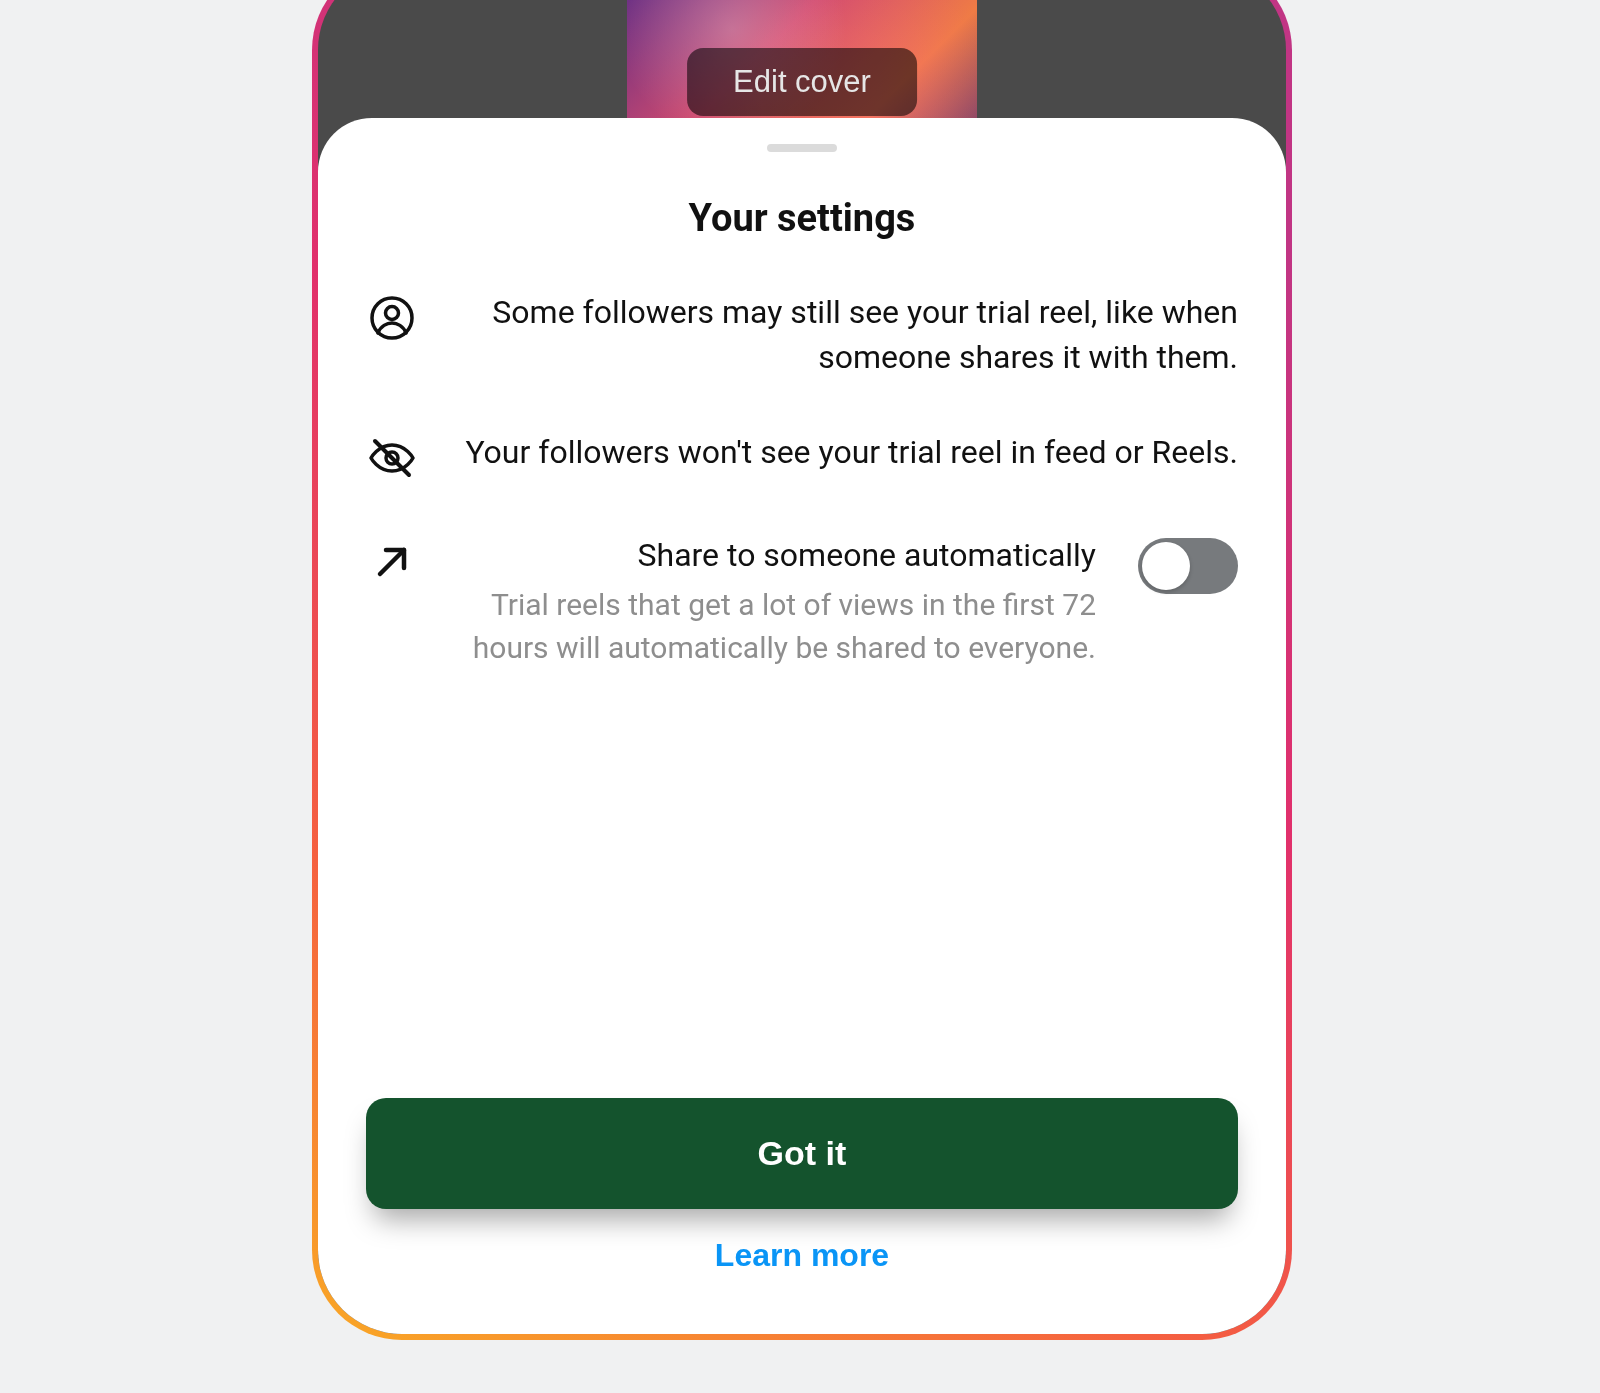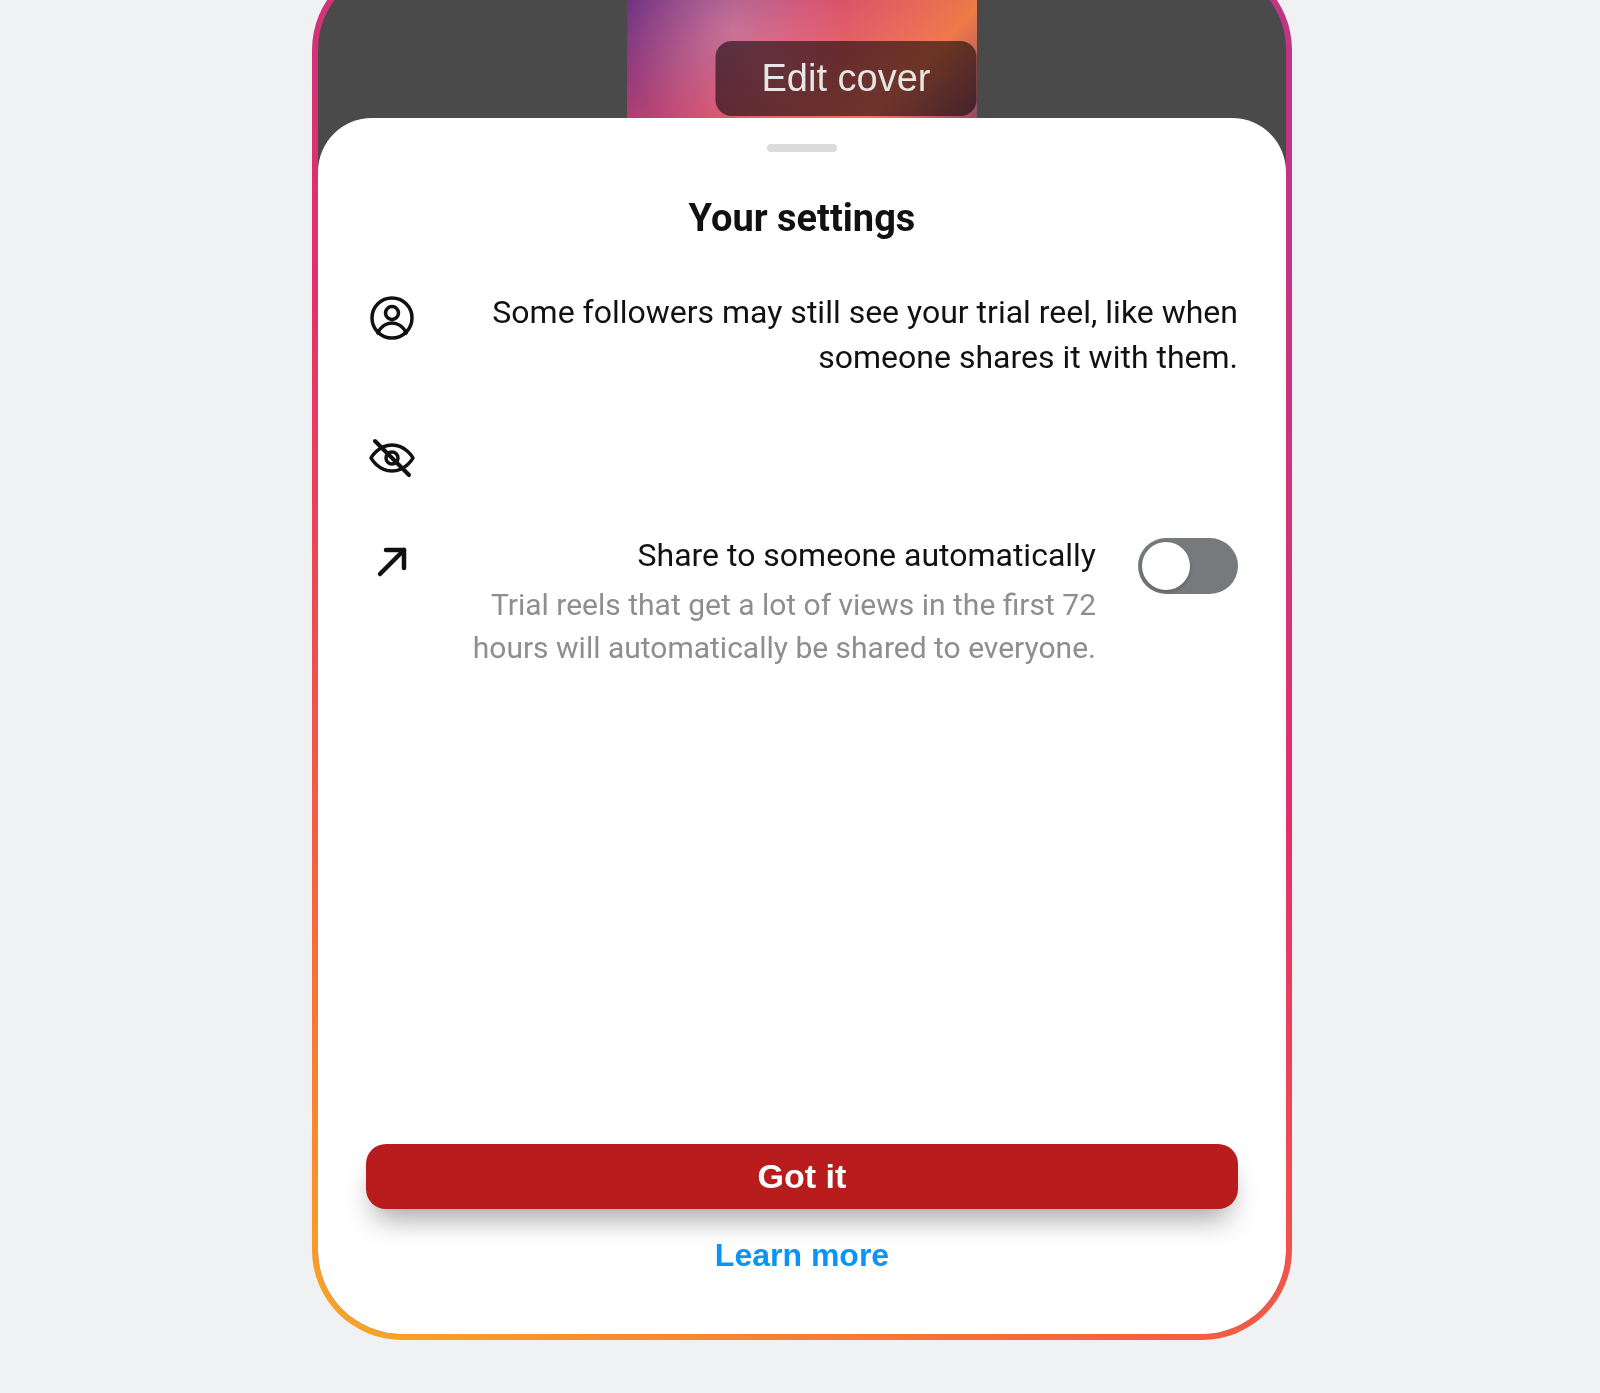--- a/index.html
+++ b/index.html
@@ -60,27 +60,26 @@
       background: radial-gradient(circle at 30% 30%, rgba(255,255,255,0.25), transparent 40%),
                   radial-gradient(circle at 70% 70%, rgba(255,100,150,0.35), transparent 50%);
     }
     .edit-cover-btn {
       position: absolute;
       bottom: 60px;
       left: 50%;
       transform: translateX(-50%);
       background: rgba(0,0,0,0.55);
       color: #e6e6e6;
-      font-size: 38px;
+      font-size: 31px;
       font-weight: 500;
       padding: 16px 46px;
       border-radius: 16px;
       border: none;
       white-space: nowrap;
-      margin-left: 44px;
     }
     .sheet {
       position: absolute;
       left: 0;
       right: 0;
       top: 152px;
       bottom: 0;
       background: #fff;
       border-radius: 54px 54px 80px 80px;
       padding: 26px 48px 60px 48px;
@@ -160,27 +159,27 @@
       border-radius: 50%;
       top: 4px;
       left: 4px;
       box-shadow: 0 2px 4px rgba(0,0,0,0.2);
     }
     .actions {
       margin-top: auto;
     }
     .primary-btn {
       width: 100%;
-      background: #b91c1c;
+      background: #14532d;
       color: #fff;
       font-size: 34px;
       font-weight: 600;
       border: none;
       border-radius: 20px;
-      padding: 13px 0;
+      padding: 36px 0;
       cursor: pointer;
       box-shadow: 0 18px 28px -8px rgba(0,0,0,0.35);
     }
     .link-btn {
       display: block;
       width: 100%;
       text-align: center;
       background: transparent;
       border: none;
       color: #0a95f6;
@@ -224,20 +223,23 @@
 
         <div class="row">
           <div class="row-icon">
             <svg width="50" height="50" viewBox="0 0 50 50" fill="none">
               <path d="M4 25s7-13 21-13 21 13 21 13-7 13-21 13S4 25 4 25z" stroke="#111" stroke-width="3.5" stroke-linecap="round" stroke-linejoin="round"></path>
               <circle cx="25" cy="25" r="6" stroke="#111" stroke-width="3.5"></circle>
               <line x1="8" y1="8" x2="42" y2="42" stroke="#111" stroke-width="4" stroke-linecap="round"></line>
               <line x1="8" y1="8" x2="42" y2="42" stroke="#fff" stroke-width="9" stroke-linecap="round" opacity="0"></line>
             </svg>
           </div>
+          <div class="row-text">
+            <div class="primary">Your followers won't see your trial reel in feed or Reels.</div>
+          </div>
         </div>
 
         <div class="row">
           <div class="row-icon">
             <svg width="44" height="44" viewBox="0 0 44 44" fill="none">
               <path d="M10 34 L34 10" stroke="#111" stroke-width="4.5" stroke-linecap="round"></path>
               <path d="M16 10 H34 V28" stroke="#111" stroke-width="4.5" stroke-linecap="round" stroke-linejoin="round"></path>
             </svg>
           </div>
           <div class="row-text">

